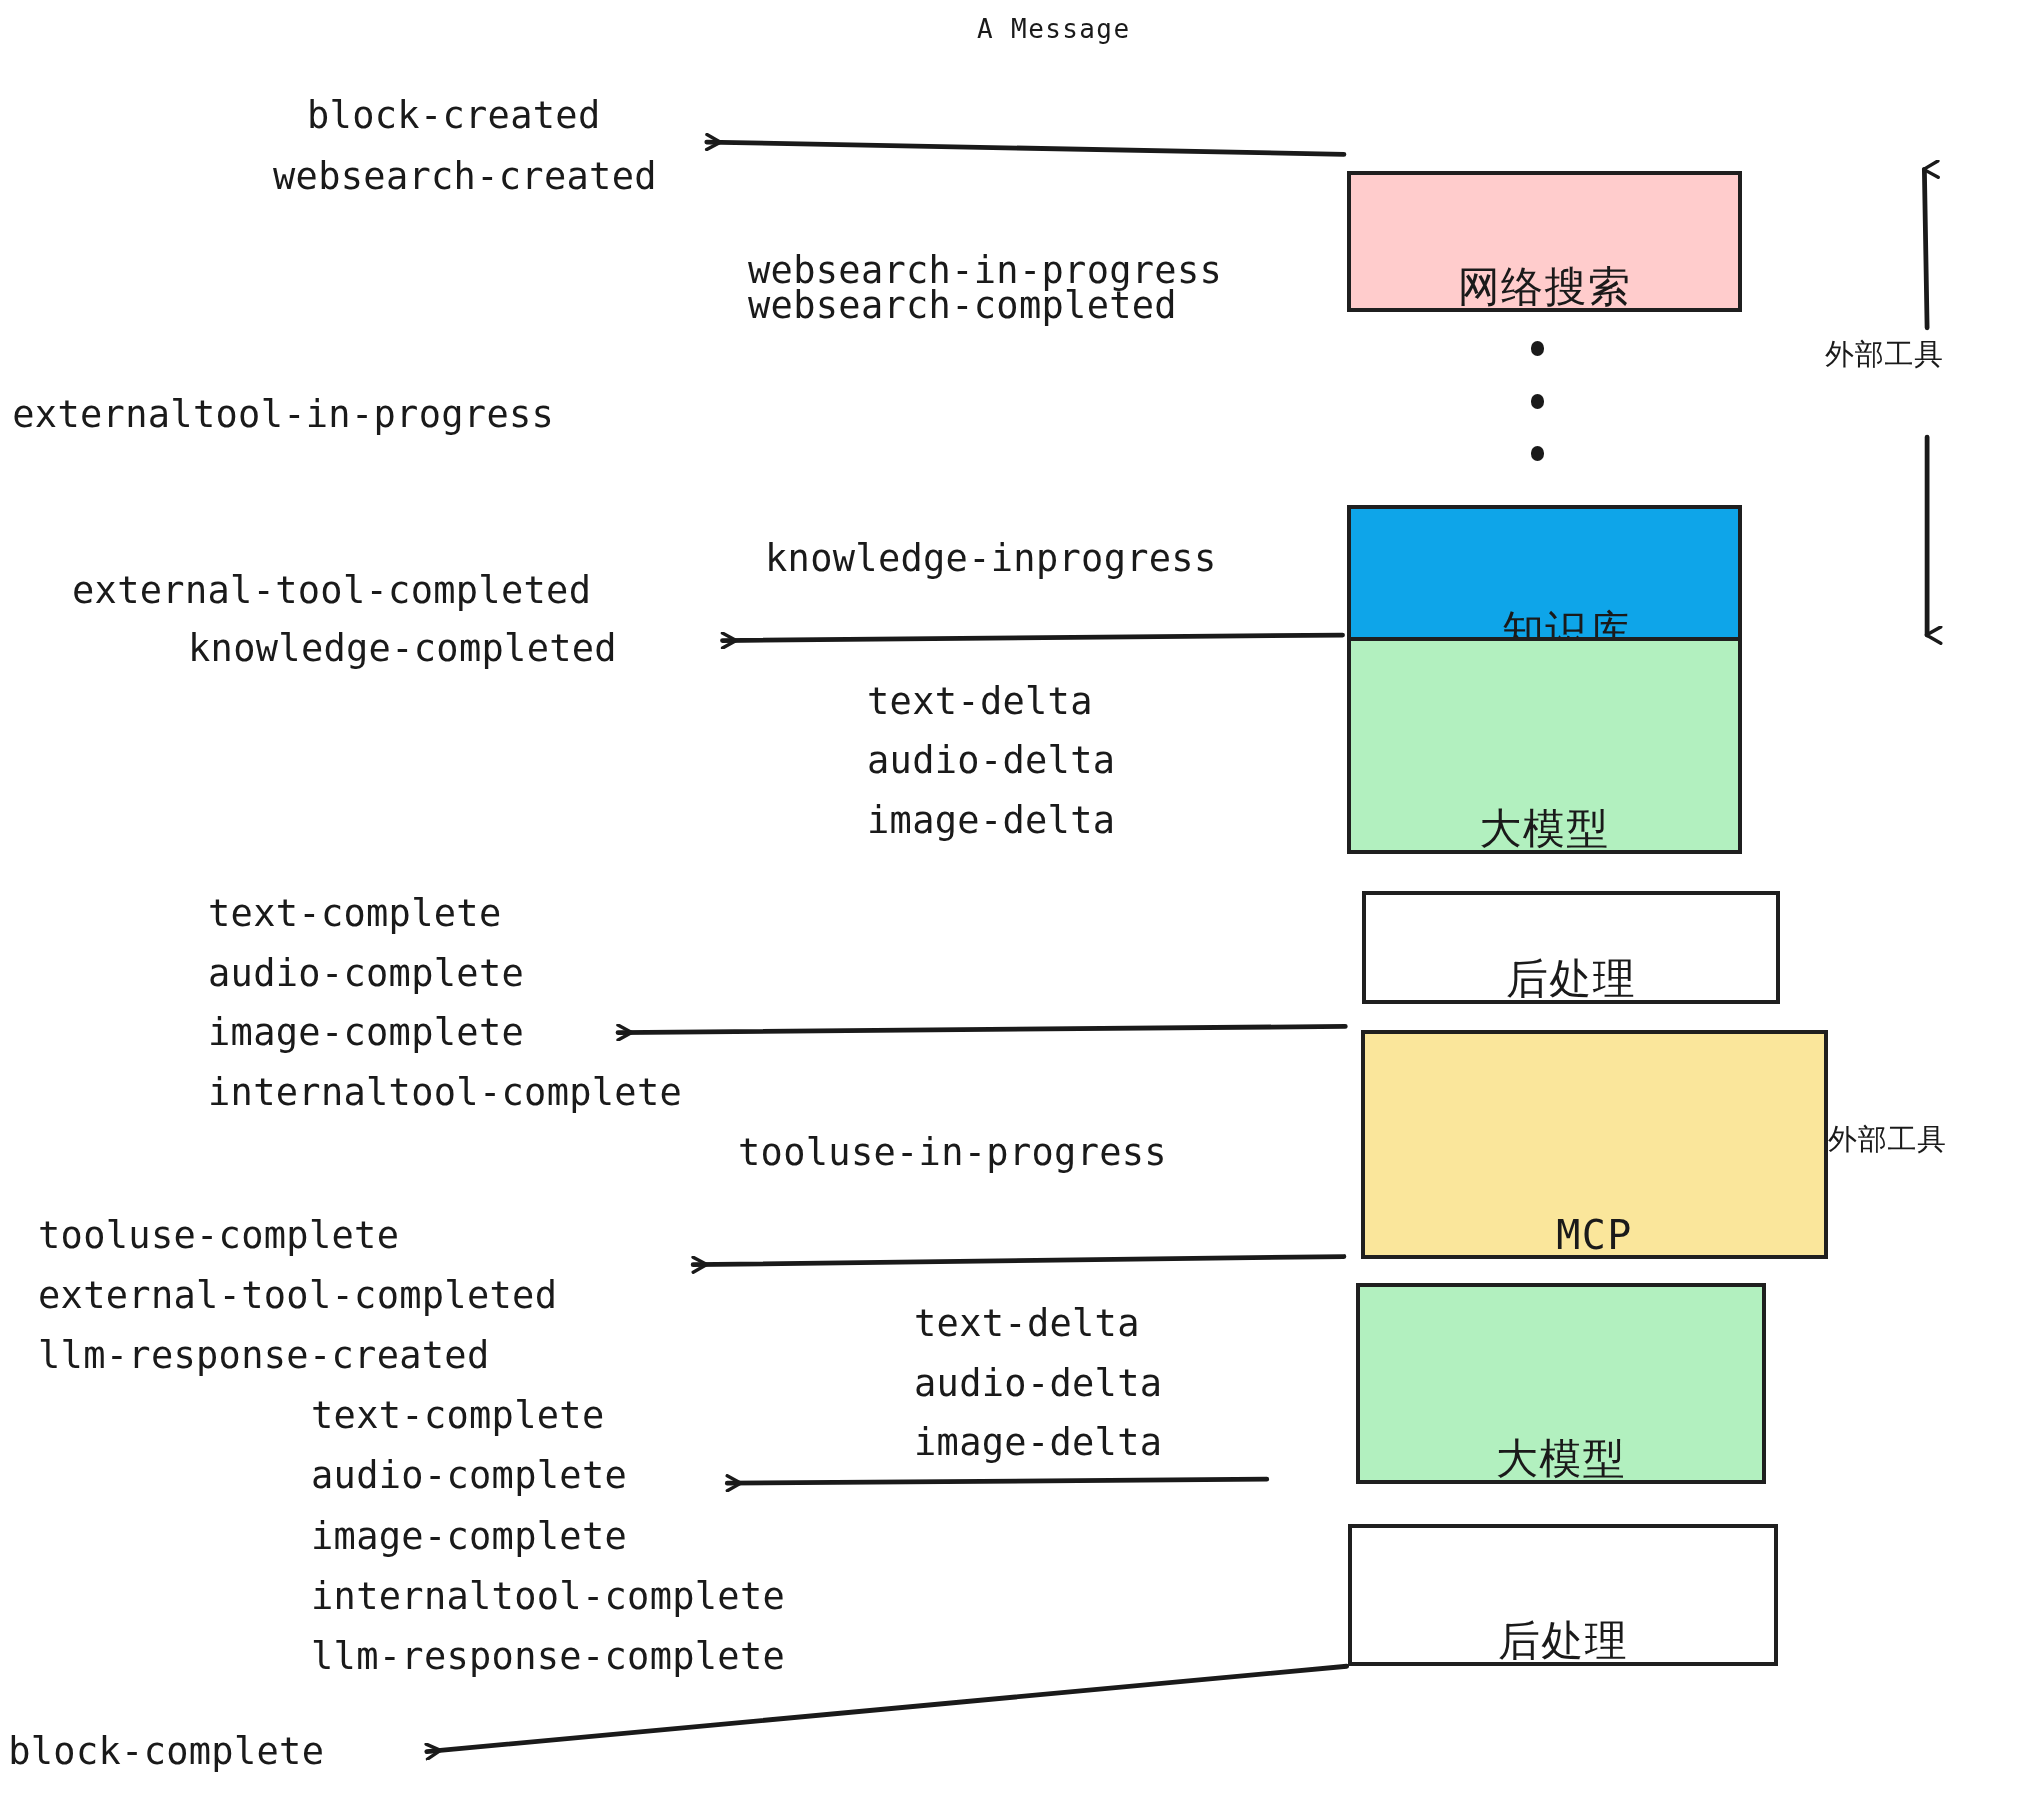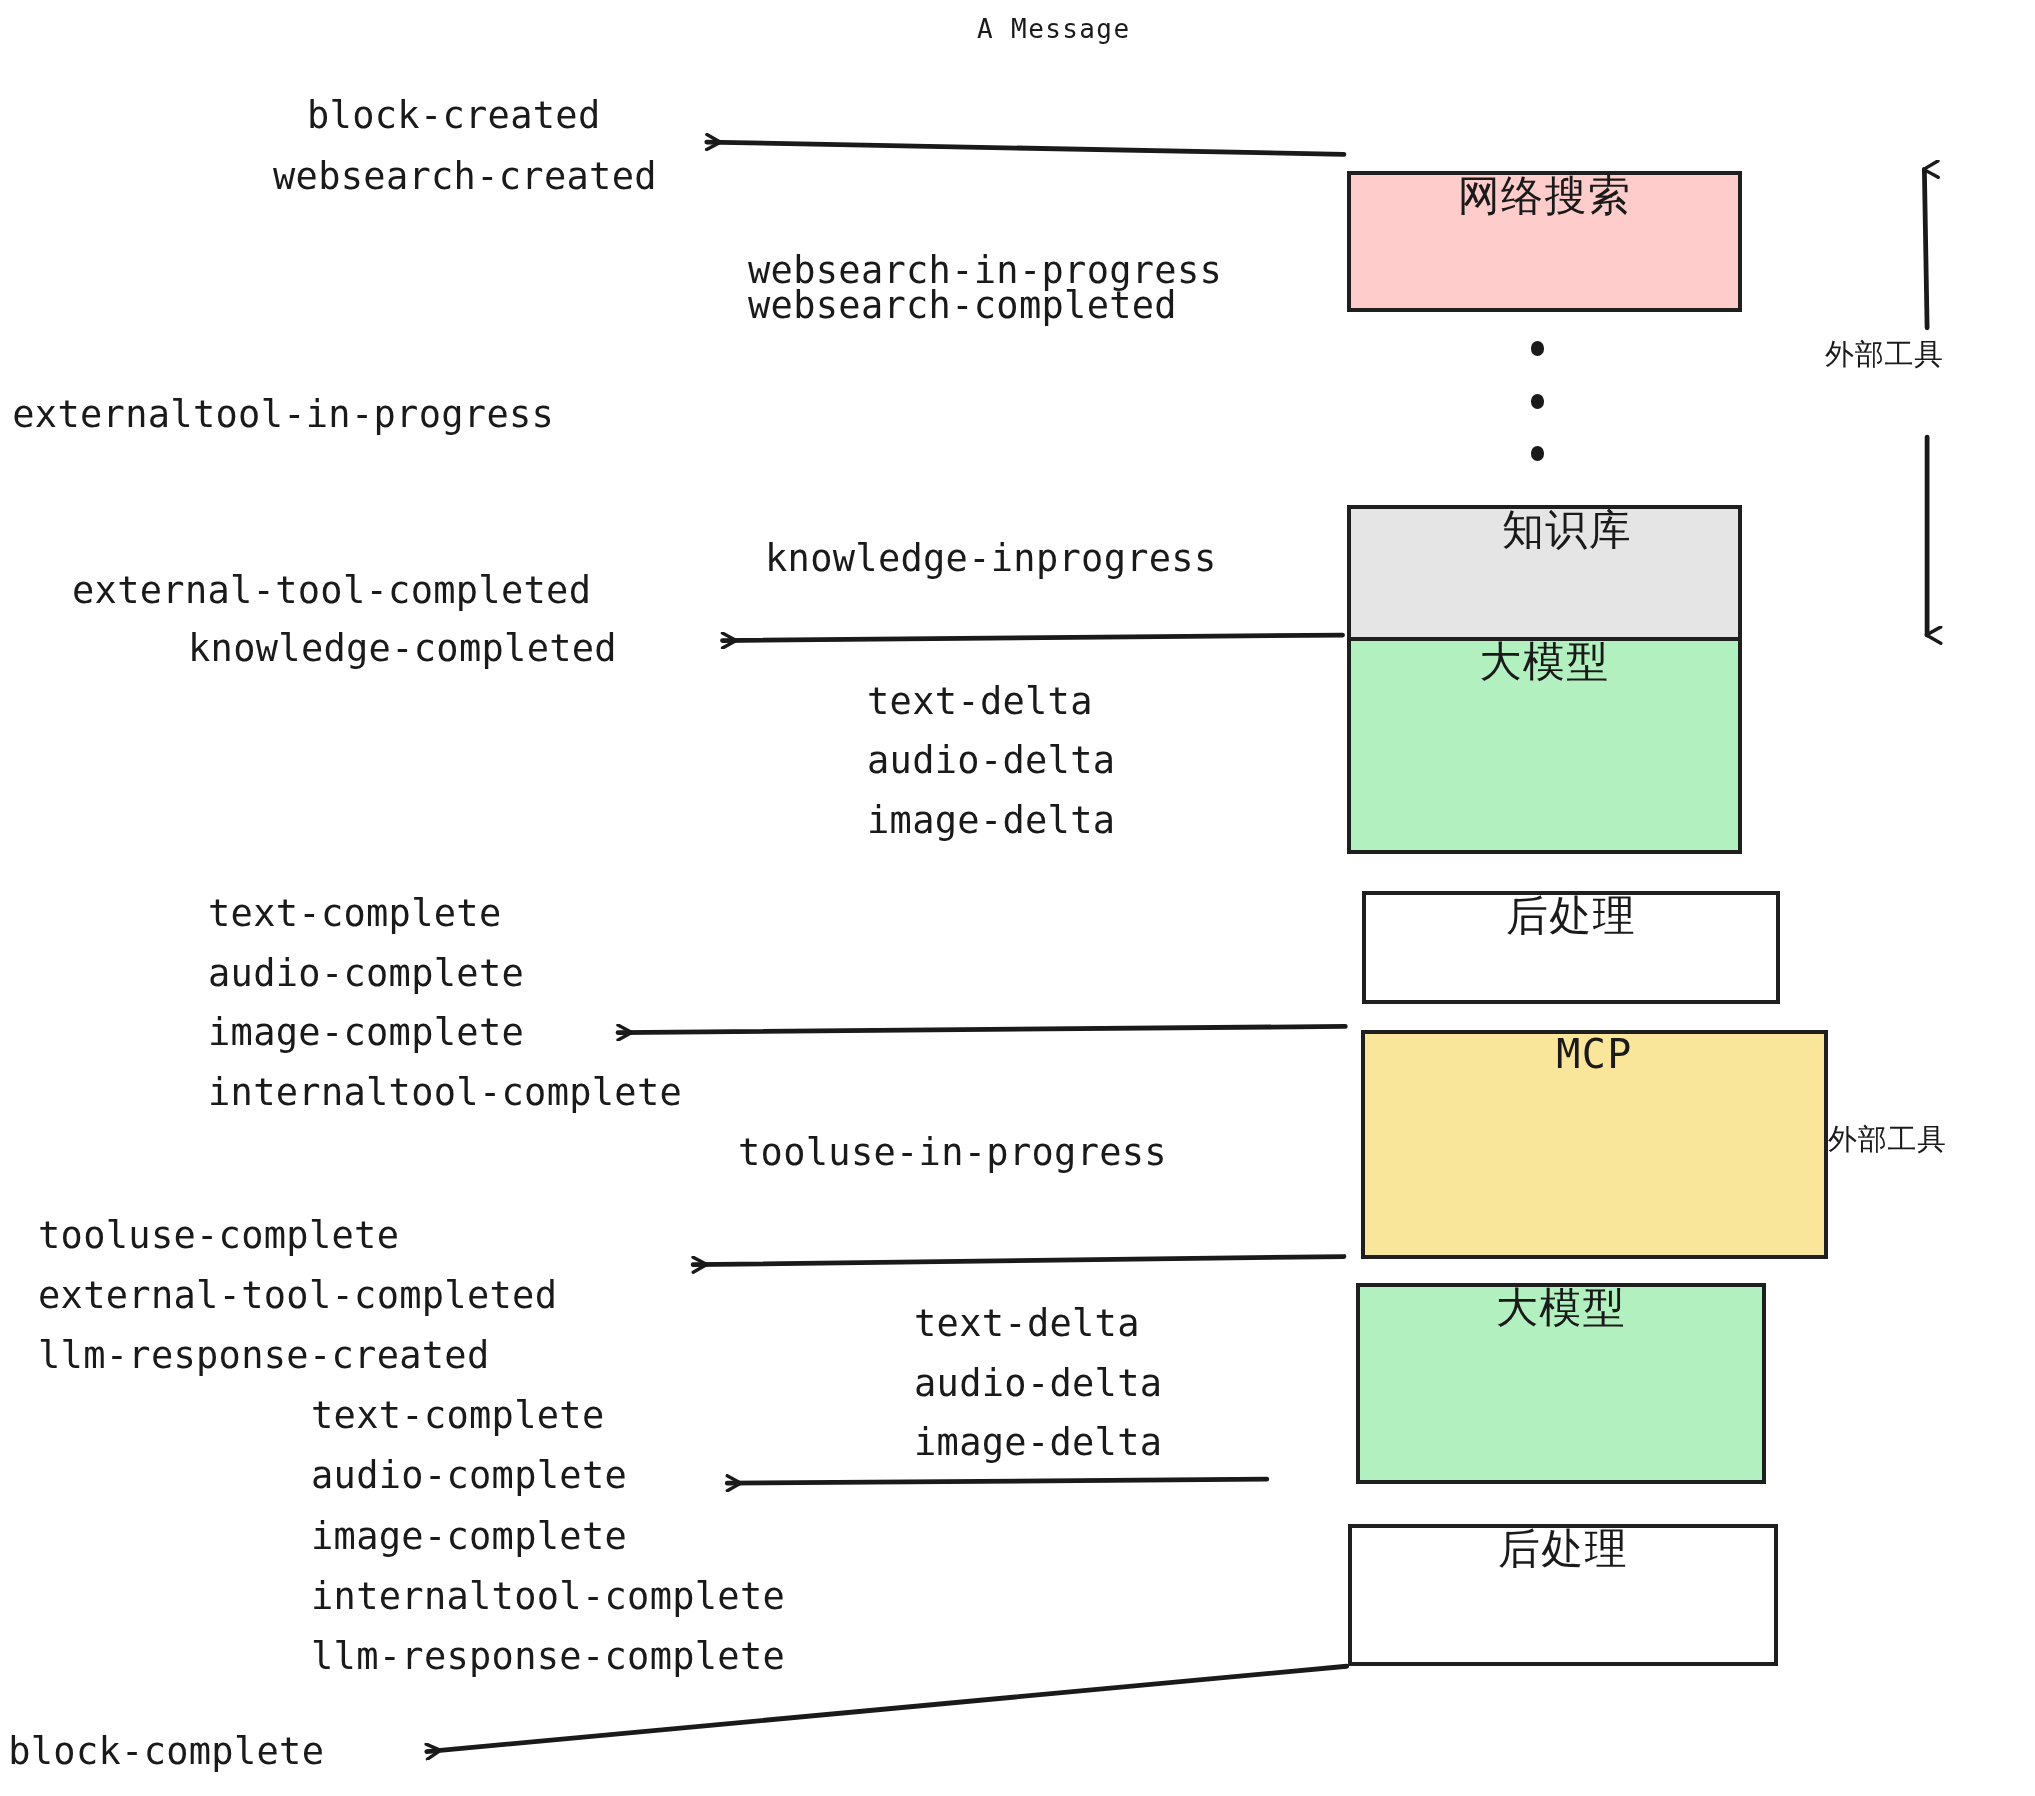--- a/index.html
+++ b/index.html
@@ -31,21 +31,21 @@
     color:#1a1a1a;
     white-space:nowrap;
     letter-spacing:1.4px;
   }
   
   .box{
     position:absolute;
     box-sizing:border-box;
     border:4.8px solid #1f1f1f;
     display:flex;
-    align-items:flex-start;
+    align-items:flex-end;
     justify-content:center;
     font-family:"DejaVu Sans","Liberation Sans",sans-serif;
     color:#1a1a1a;
   }
   .box .boxlabel{
     font-size:42px;
     letter-spacing:1.4px;
     line-height:1;
   }
   .box.mono .boxlabel{
@@ -140,21 +140,21 @@
   <div class="box" style="left:1347px;top:171px;width:395px;height:141px;background:#FFCCCC;">
     <span class="boxlabel">网络搜索</span>
   </div>
 
   <div class="dots" style="left:1530px;top:341px;width:15px;height:120px;">
     <i></i>
       <i></i>
       <i></i>
   </div>
 
-  <div class="box" style="left:1347px;top:505px;width:395px;height:151px;background:#e5e5e5;padding-left:45px;">
+  <div class="box" style="left:1347px;top:505px;width:395px;height:151px;background:#0ea5e9;padding-left:45px;">
     <span class="boxlabel">知识库</span>
   </div>
 
   <div class="box" style="left:1347px;top:637px;width:395px;height:217px;background:#B2F0BF;">
     <span class="boxlabel">大模型</span>
   </div>
 
   <div class="box" style="left:1362px;top:891px;width:418px;height:113px;background:#FFFFFF;">
     <span class="boxlabel">后处理</span>
   </div>

